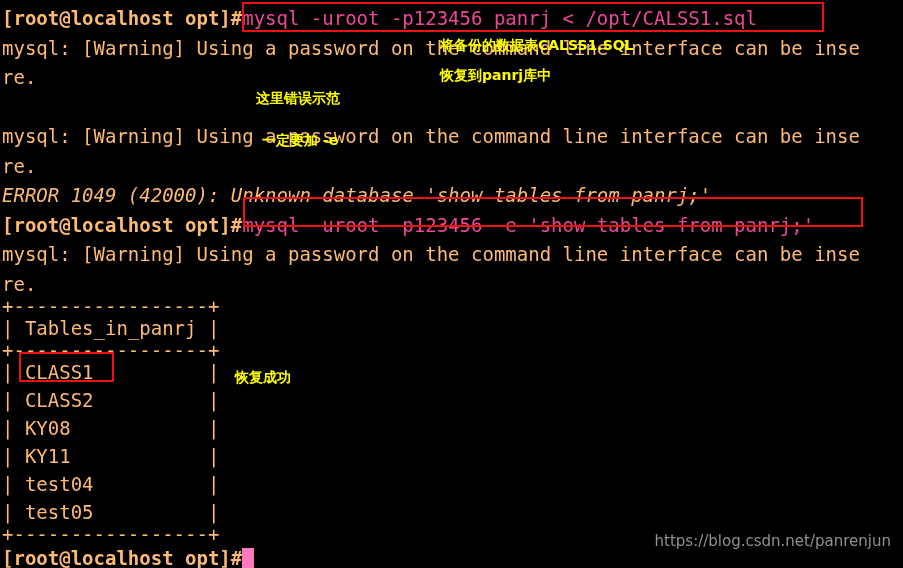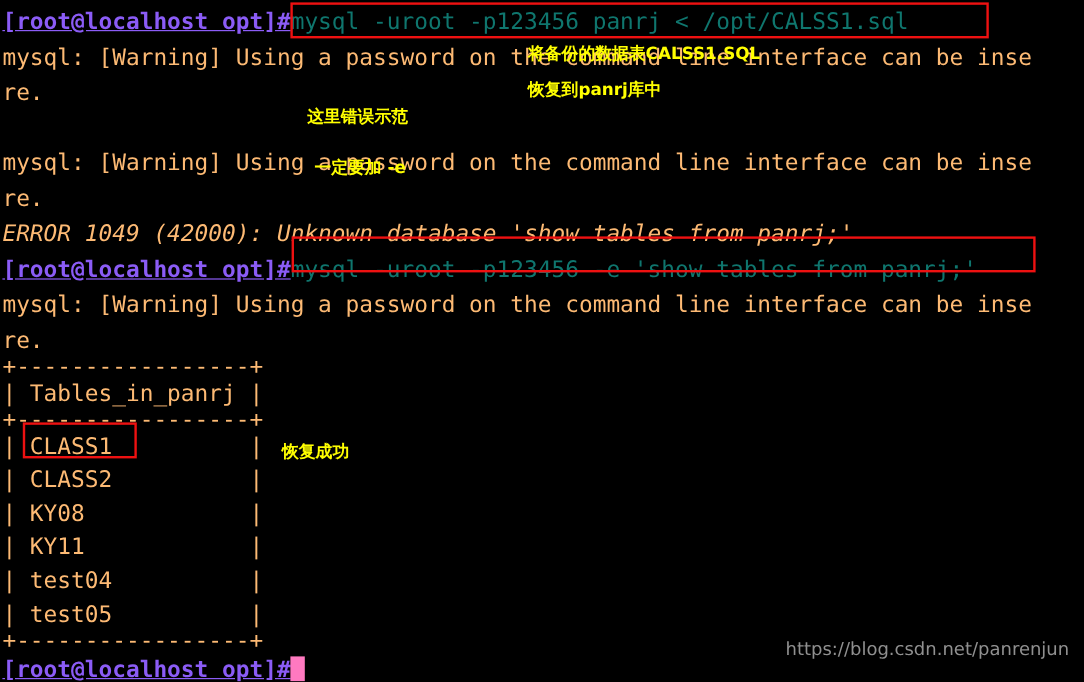--- a/index.html
+++ b/index.html
@@ -29,29 +29,28 @@
     letter-spacing: 0px;
   }
   .line {
     position: absolute;
     left: 2px;
     white-space: pre;
     font-family: "DejaVu Sans Mono", "Liberation Mono", monospace;
     font-size: 19px;
   }
   .prompt {
-    color: #8b5cf6;
+    color: #fdba74;
     font-weight: bold;
-    text-decoration: underline;
   }
   .out {
     color: #fdba74;
   }
   .cmd {
-    color: #0f766e;
+    color: #ec4899;
   }
   
   .cursor-block {
     display: inline-block;
     width: 12px;
     height: 21px;
     background: #ff79c0;
     vertical-align: -4px;
   }
   

